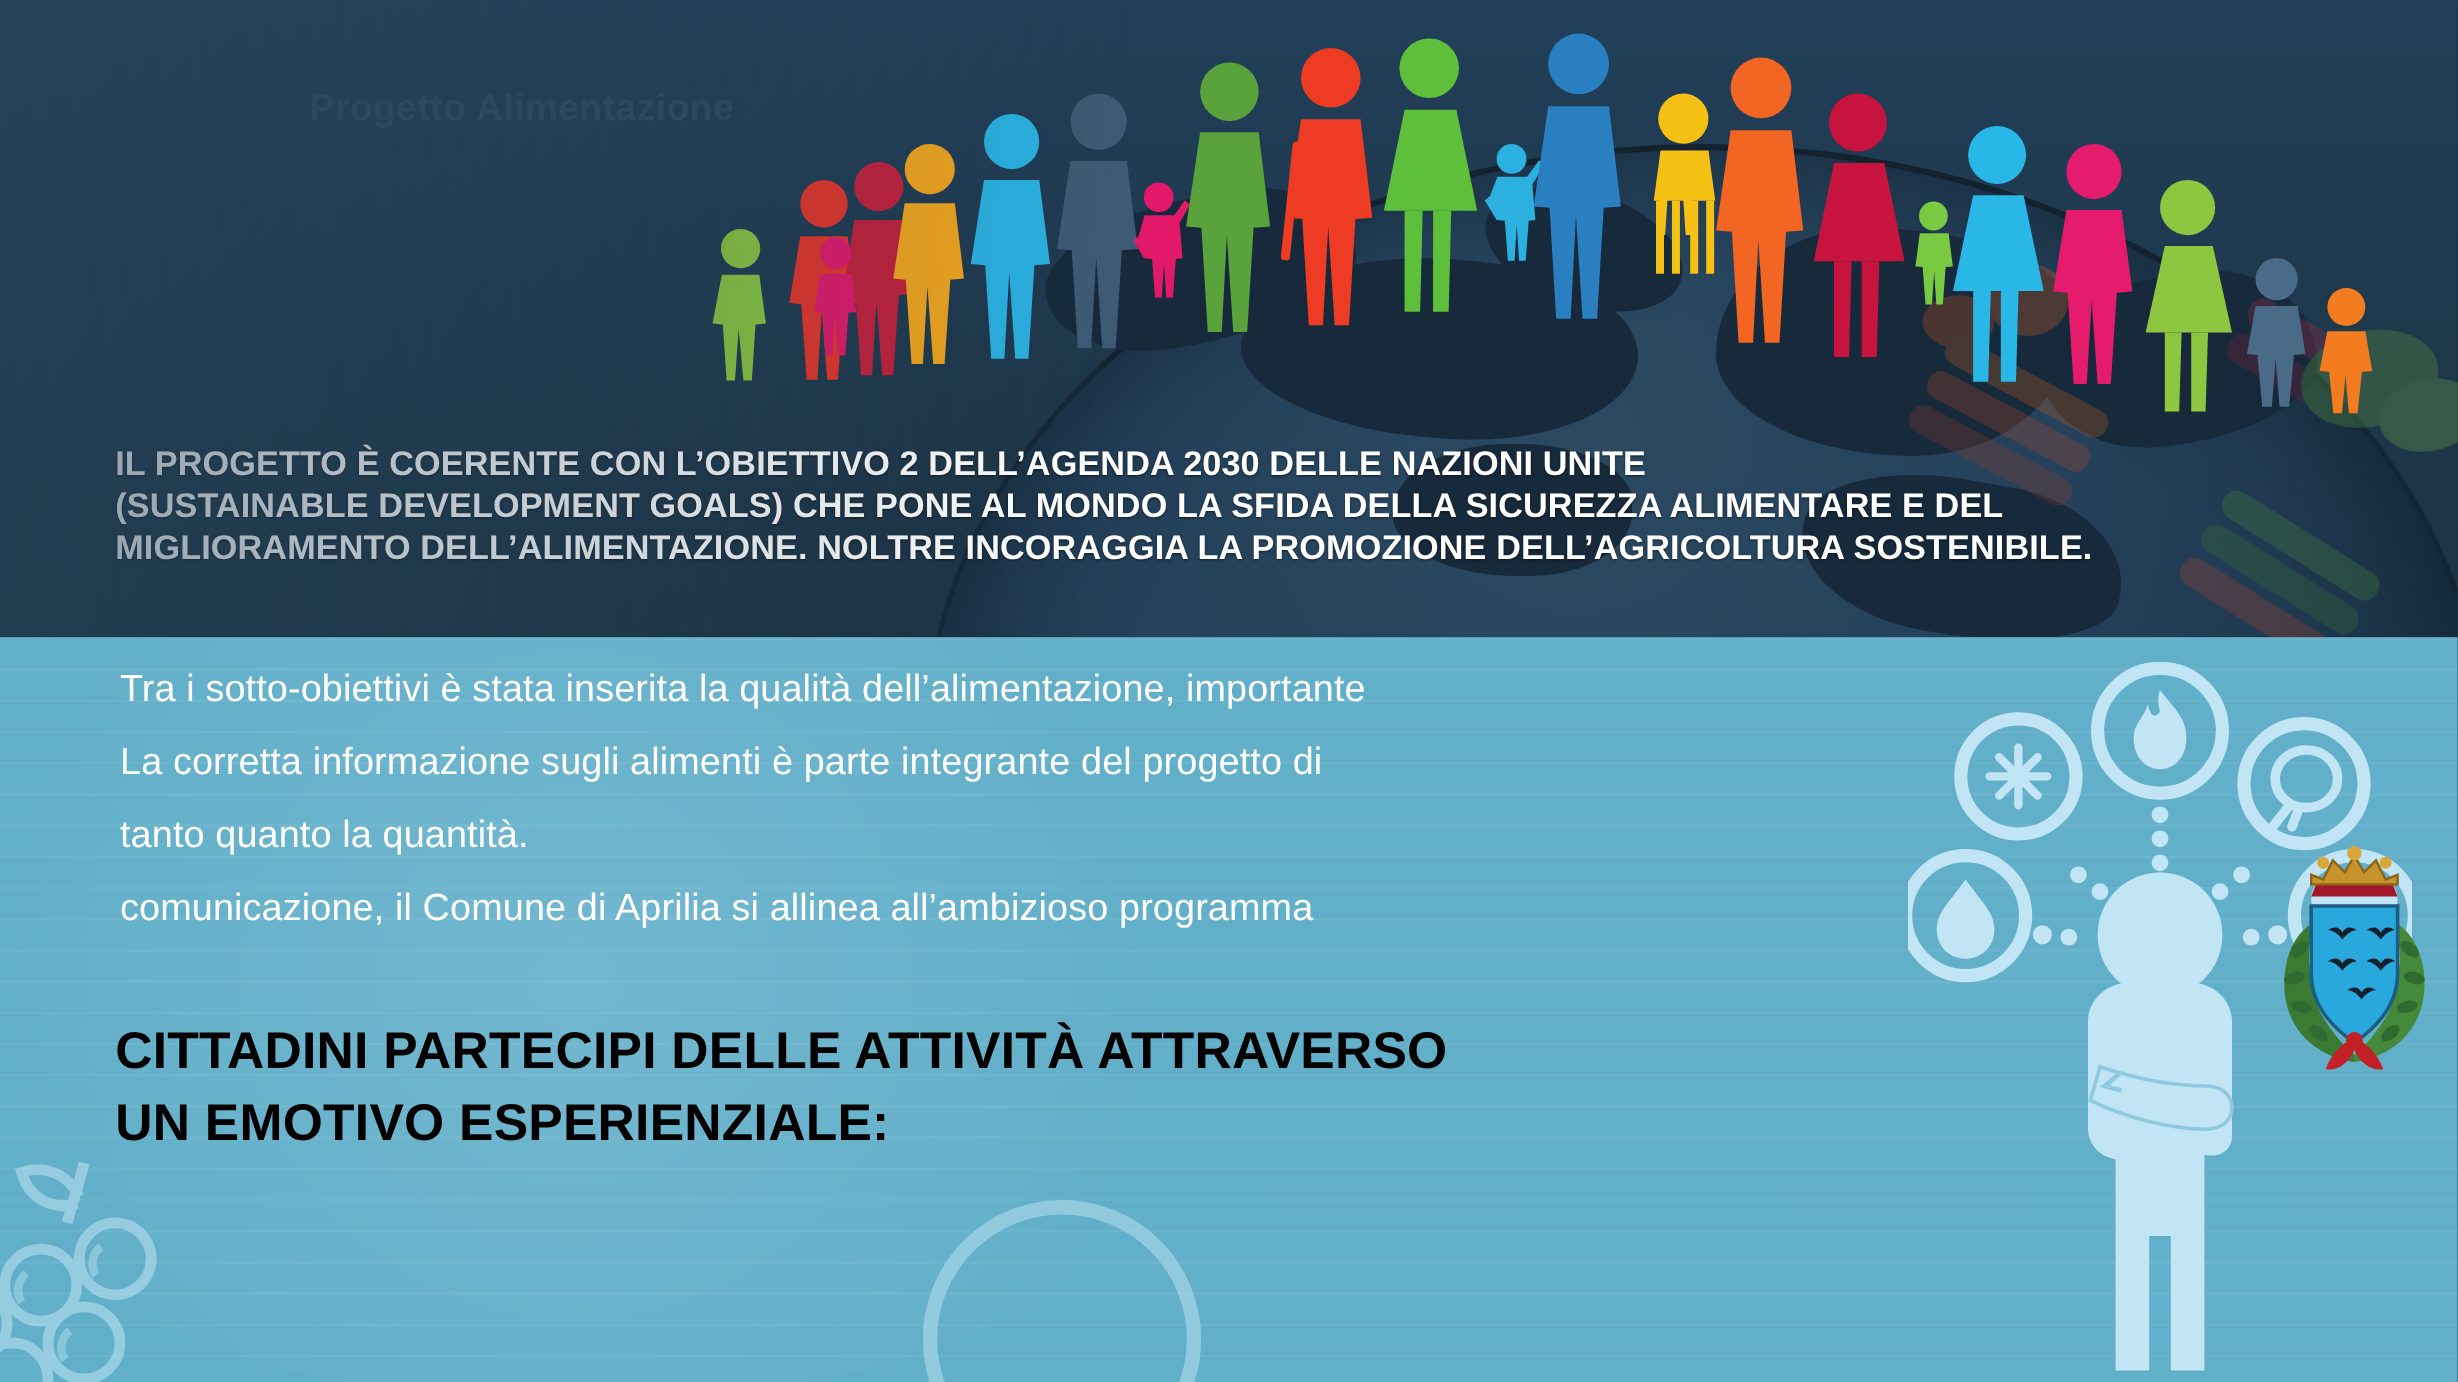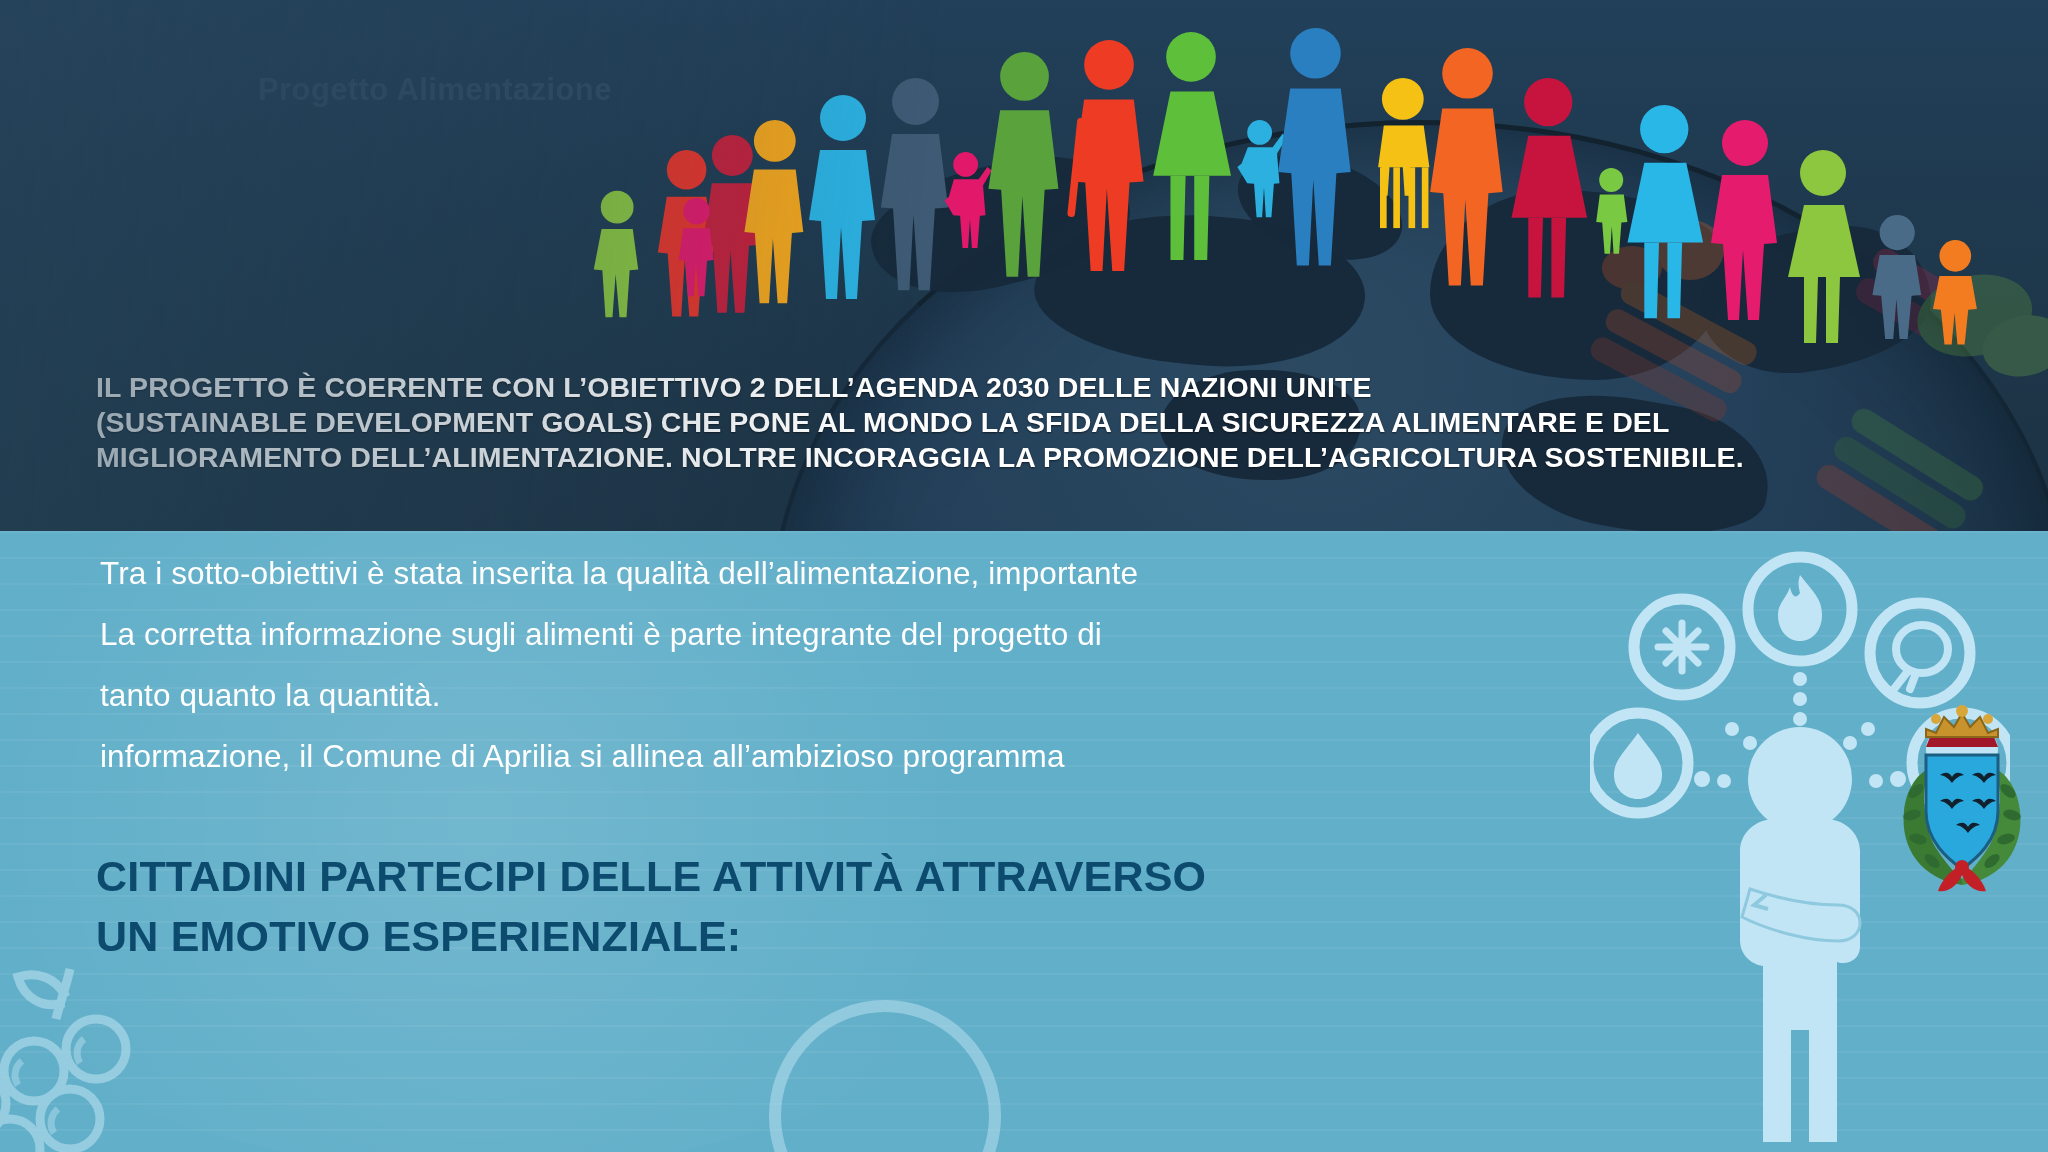--- a/index.html
+++ b/index.html
@@ -44,21 +44,21 @@
   
   .light-band{position:absolute;left:0;top:531px;width:2048px;height:621px;
     background:#62afc9;overflow:hidden;}
   .stripes{position:absolute;inset:0;
     background:repeating-linear-gradient(180deg,rgba(255,255,255,.055) 0px,rgba(255,255,255,.055) 2px,rgba(255,255,255,0) 2px,rgba(255,255,255,0) 26px);}
   .lt-glow{position:absolute;left:-120px;top:-60px;width:1200px;height:700px;border-radius:50%;
     background:radial-gradient(circle,rgba(255,255,255,.10) 0%,rgba(255,255,255,0) 70%);}
 
   .body-copy{position:absolute;left:100px;top:12px;width:1120px;color:#fff;
     font-size:31.5px;line-height:61px;font-weight:400;letter-spacing:.1px;}
-  .big-head{position:absolute;left:96px;top:315px;width:1220px;color:#0c4a6e;
+  .big-head{position:absolute;left:96px;top:315px;width:1220px;color:#000000;
     font-weight:bold;font-size:43px;line-height:60px;letter-spacing:.2px;}
 
   
   .grapes{position:absolute;left:-22px;top:430px;width:270px;height:250px;opacity:.55;}
   .citrus{position:absolute;left:760px;top:460px;width:250px;height:250px;opacity:.5;}
 
   
   .figure-wrap{position:absolute;left:1590px;top:20px;width:420px;height:600px;}
 
   
@@ -271,21 +271,21 @@
         <circle cx="92" cy="196" r="7"></circle>
           <circle cx="112" cy="208" r="6"></circle>
           <circle cx="132" cy="214" r="5"></circle>
       </g>
     </svg>
 
     <div class="body-copy">
       <div>Tra i sotto-obiettivi è stata inserita la qualità dell’alimentazione, importante</div>
       <div>La corretta informazione sugli alimenti è parte integrante del progetto di</div>
       <div>tanto quanto la quantità.</div>
-      <div>informazione, il Comune di Aprilia si allinea all’ambizioso programma</div>
+      <div>comunicazione, il Comune di Aprilia si allinea all’ambizioso programma</div>
     </div>
 
     <div class="big-head">
       <div>CITTADINI PARTECIPI DELLE ATTIVITÀ ATTRAVERSO</div>
       <div>UN EMOTIVO ESPERIENZIALE:</div>
     </div>
 
     <div class="figure-wrap">
       <svg width="420" height="600" viewBox="0 0 420 600">
         <g fill="none" stroke="#c2e5f5" stroke-width="11">

